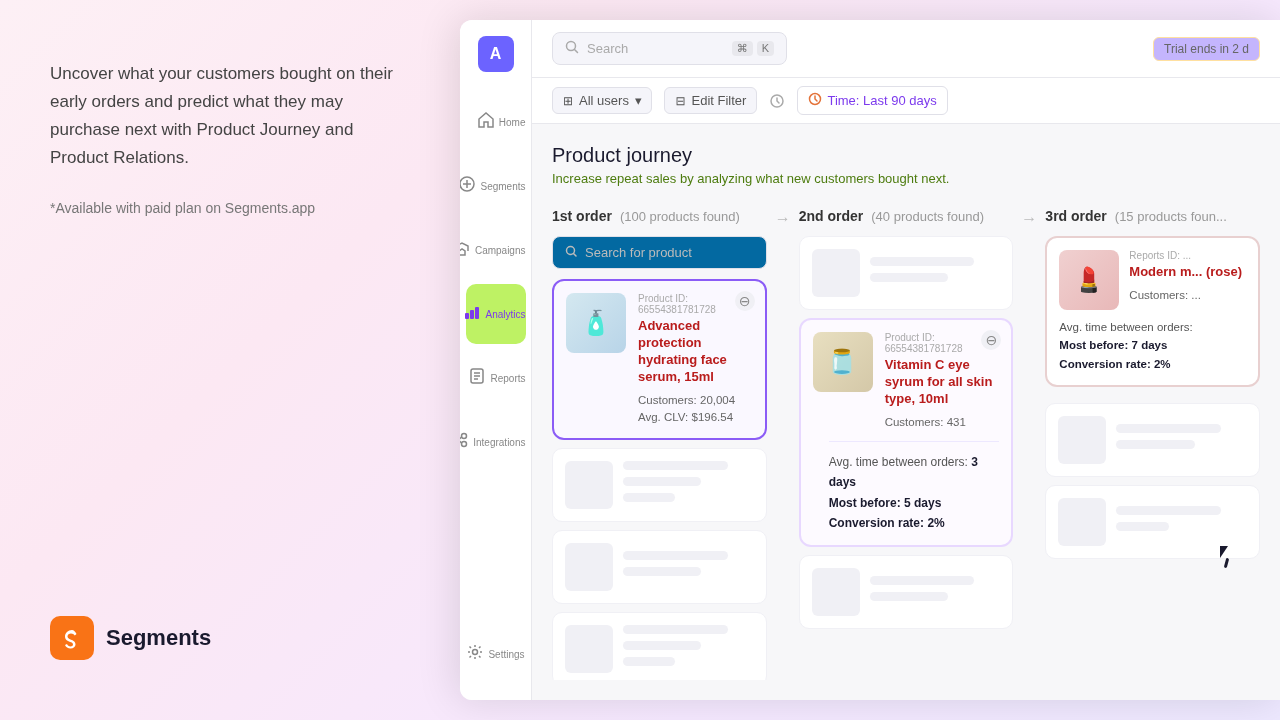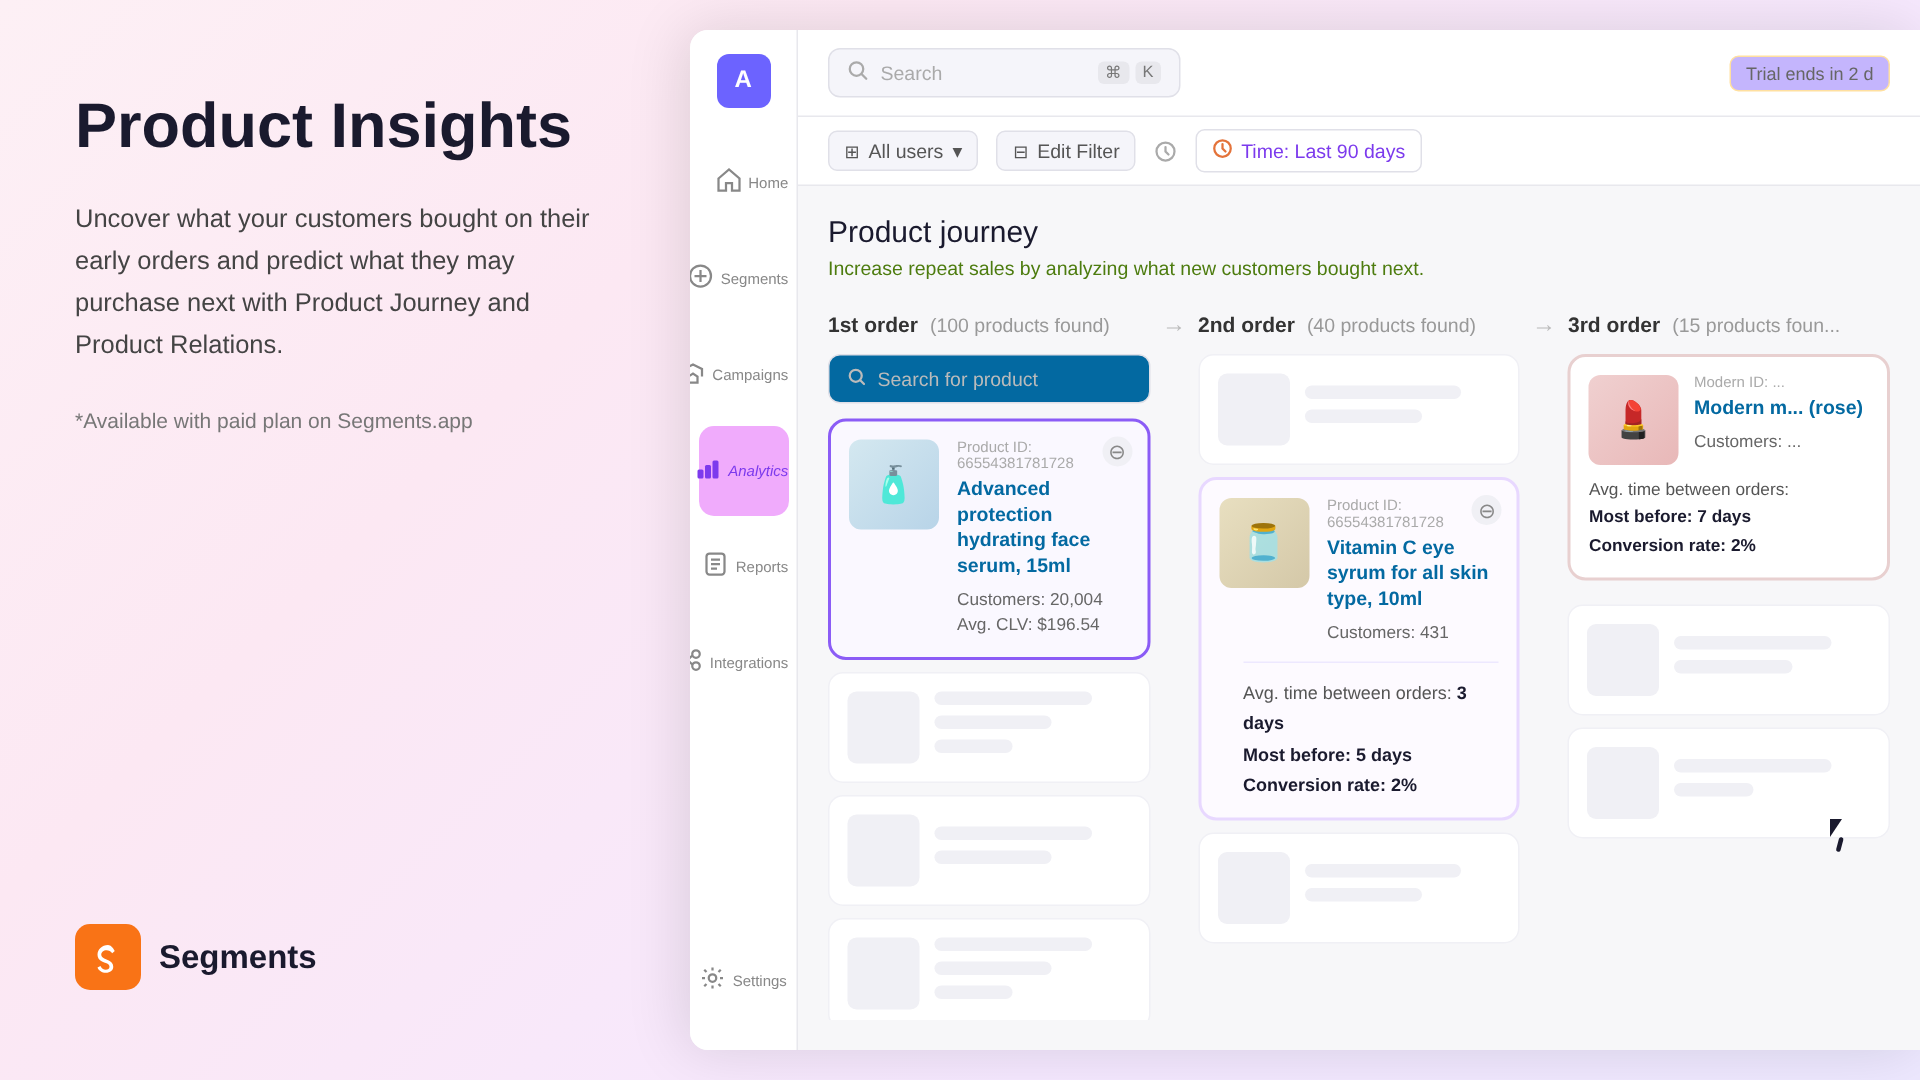--- a/index.html
+++ b/index.html
@@ -104,21 +104,21 @@
       height: 60px;
       display: flex;
       flex-direction: row;
       align-items: center;
       justify-content: flex-end;
       gap: 4px;
       border-radius: 10px;
       cursor: pointer;
       transition: background 0.15s;
     }
-    .sidebar-item.active { background: #f0abfc; font-style: italic; }
+    .sidebar-item.active { background: #bef264; }
     .sidebar-icon {
       font-size: 18px;
       color: #888;
     }
     .sidebar-item.active .sidebar-icon { color: #7c3aed; }
     .sidebar-label {
       font-size: 10px;
       color: #888;
       text-align: center;
     }
@@ -360,21 +360,21 @@
 
     .product-info { flex: 1; min-width: 0; }
     .product-id {
       font-size: 10px;
       color: #aaa;
       margin-bottom: 3px;
     }
     .product-name {
       font-size: 13px;
       font-weight: 600;
-      color: #0369a1;
+      color: #b91c1c;
       line-height: 1.3;
       margin-bottom: 6px;
     }
     .product-meta {
       font-size: 11.5px;
       color: #666;
       line-height: 1.5;
     }
 
     .close-btn {
@@ -488,21 +488,20 @@
       background: #1a1a2e;
       border-radius: 2px;
       transform: rotate(15deg);
     }
   </style>
 </head>
 <body>
 
 <div class="left-panel">
   <div class="left-content">
-    <h1 class="page-title">Product Insights</h1>
     <p class="page-description">Uncover what your customers bought on their early orders and predict what they may purchase next with Product Journey and Product Relations.</p>
     <p class="page-note">*Available with paid plan on Segments.app</p>
   </div>
   <div class="brand-footer">
     <div class="brand-icon">
       <svg width="24" height="24" viewBox="0 0 24 24" fill="none">
         <path d="M12 4C8 4 5 7 5 10.5C5 12.5 6 14 8 15C9 15.5 10 15.8 11 16.2C12 16.6 13 17.2 13 18.5C13 19.8 12 20.5 10.5 20.5C9 20.5 7.5 19.5 7 18L5 19C5.8 21.2 8 22.5 10.5 22.5C13.5 22.5 15.5 20.8 15.5 18.5C15.5 16.2 14 15 12.5 14.3C11.5 13.8 10.5 13.5 9.5 13C8.5 12.5 7.5 11.8 7.5 10.5C7.5 8.8 9 7.5 11 7.5C12.5 7.5 14 8.3 14.8 9.5L16.5 8C15.5 6 13.8 4 12 4Z" fill="white"></path>
       </svg>
     </div>
     <span class="brand-name">Segments</span>
@@ -749,21 +748,21 @@
         <div class="order-column">
           <div class="order-header">
             <span class="order-label">3rd order</span>
             <span class="order-count">(15 products foun...</span>
           </div>
 
           <div class="third-column-card">
             <div class="third-card-inner">
               <div class="product-image product-image-modern"></div>
               <div class="product-info">
-                <div class="product-id">Modern ID: ...</div>
+                <div class="product-id">Reports ID: ...</div>
                 <div class="product-name">Modern m... (rose)</div>
                 <div class="product-meta">Customers: ...</div>
               </div>
             </div>
             <div class="third-ext-info">
               <div>Avg. time between orders:</div>
               <div>
                 <span>Most before:</span>
                 <span>7 days</span>
               </div>

